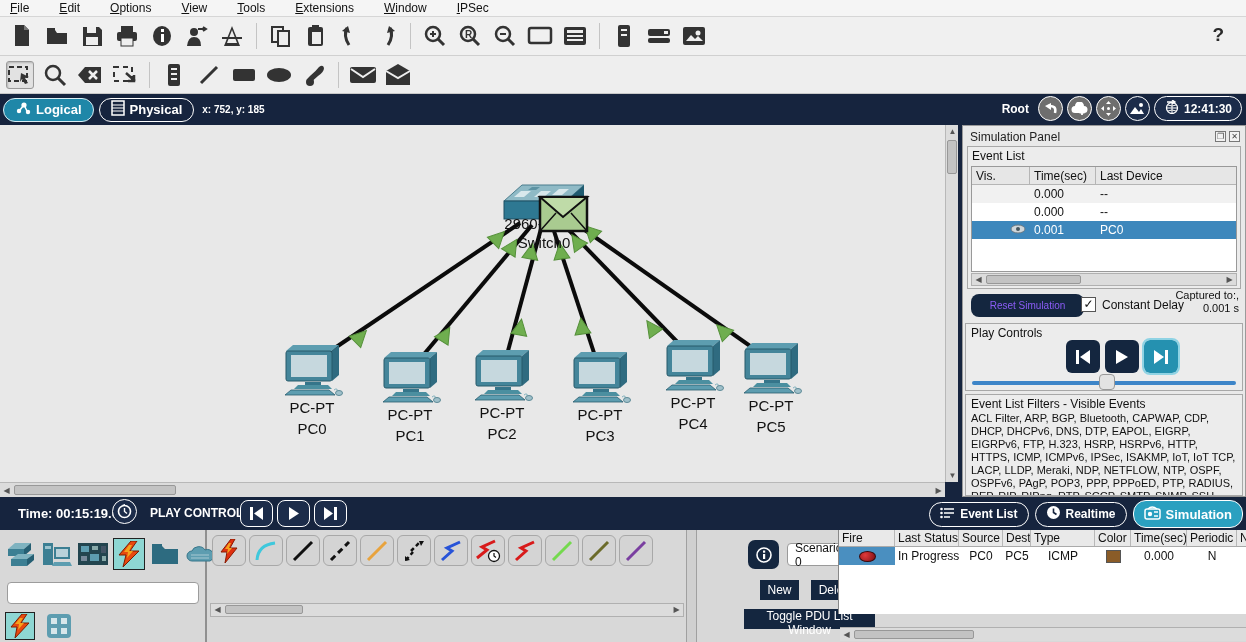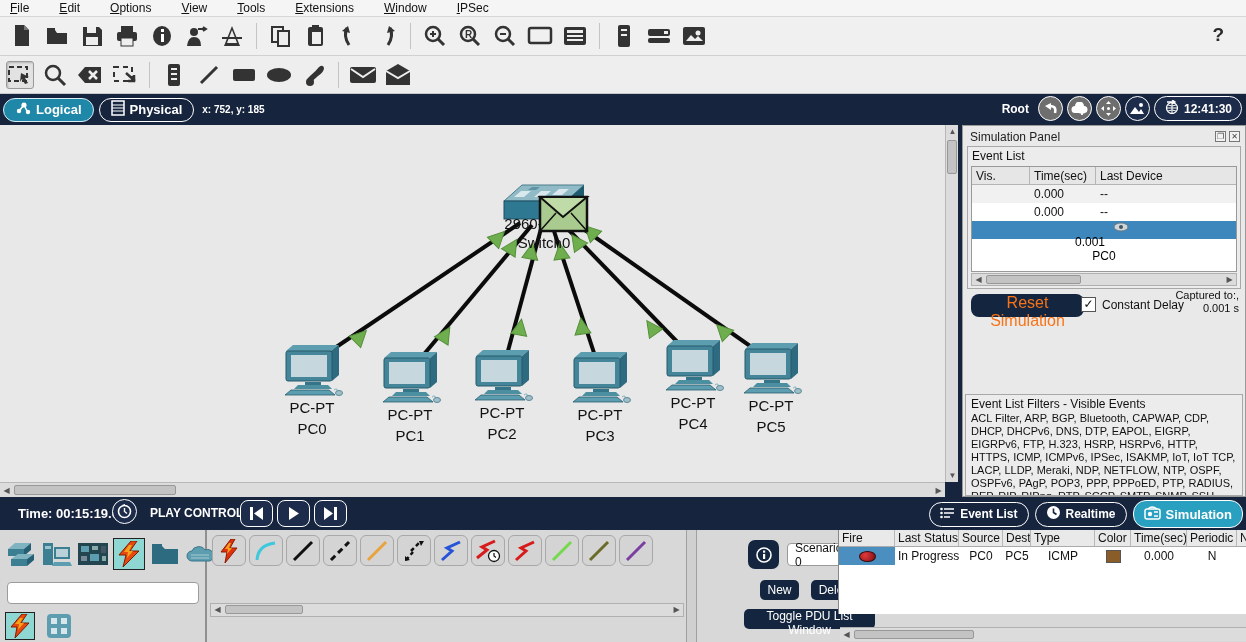--- a/index.html
+++ b/index.html
@@ -43,25 +43,25 @@
   #simpanel { position:absolute; left:962px; top:125px; width:284px; height:372px; background:#e9e9e9; border:1px solid #9a9a9a; font-size:12px; color:#111; }
   #sp-title { position:absolute; left:7px; top:4px; font-size:12px; color:#222; }
   .sp-winbtn { position:absolute; top:5px; width:11px; height:11px; border:1px solid #777; background:#f2f2f2; color:#444; font-size:8px; line-height:9px; text-align:center; }
   #sp-group-el { position:absolute; left:4px; top:20px; width:274px; height:143px; border:1px solid #a8a8a8; background:#ececec; }
   #sp-el-label { position:absolute; left:4px; top:2px; }
   #sp-table { position:absolute; left:3px; top:19px; width:266px; height:106px; background:#fff; border:1px solid #999; }
   .sp-hrow { display:flex; height:18px; background:#e6e6e6; border-bottom:1px solid #b5b5b5; }
   .sp-hcell { padding:2px 4px; font-size:12px; border-right:1px solid #b5b5b5; }
   .sp-row { display:flex; height:18px; align-items:center; }
   .sp-row.alt { background:#f1f1f1; }
-  .sp-row.sel { background:#3d87bc; color:#000000;flex-direction:column; }
+  .sp-row.sel { background:#3d87bc; color:#ffffff; }
   .c-vis { width:58px; } .c-time { width:66px; } .c-dev { flex:1; border-right:none; }
   .sp-cell { padding:0 4px; font-size:12px; }
   #sp-el-scroll { position:absolute; left:3px; top:126px; width:266px; height:13px; background:#dcdcdc; border:1px solid #b0b0b0; }
-  #reset-btn { position:absolute; left:8px; top:168px; width:113px; height:23px; background:#14263f; color:#f97316; border:none; border-radius:8px; font-size:16px; font-family:"Liberation Sans",sans-serif; }
+  #reset-btn { position:absolute; left:8px; top:168px; width:113px; height:23px; background:#14263f; color:#8b5cf6; border:none; border-radius:8px; font-size:10px; font-family:"Liberation Sans",sans-serif; }
   #cd-box { position:absolute; left:118px; top:171px; width:15px; height:15px; background:#fff; border:1px solid #555; text-align:center; line-height:13px; font-size:12px; color:#111; }
   #cd-label { position:absolute; left:139px; top:172px; font-size:12px; }
   #captured { position:absolute; right:6px; top:163px; text-align:right; font-size:11px; line-height:13px; }
   #sp-group-play { position:absolute; left:2px; top:197px; width:278px; height:68px; border:1px solid #a8a8a8; background:#ececec; }
   #sp-play-label { position:absolute; left:5px; top:2px; }
   #sp-playbtns { position:absolute; left:100px; top:16px; display:flex; gap:5px; }
   .spbtn { width:34px; height:33px; background:#14263f; border:none; border-radius:6px; display:flex; align-items:center; justify-content:center; }
   .spbtn.teal { background:#2591b0; outline:2px solid #8fd3e4; }
   #sp-slider-track { position:absolute; left:6px; top:57px; width:264px; height:4px; background:#3d85c8; border-radius:2px; }
   #sp-slider-thumb { position:absolute; left:133px; top:50px; width:16px; height:16px; background:#e3e3e3; border:1px solid #999; border-radius:4px; }
@@ -91,21 +91,21 @@
   #conn-row { position:absolute; left:3px; top:5px; display:flex; gap:3px; }
   .connbtn { width:34px; height:31px; background:#d4d4d4; border:1px solid #a8a8a8; border-radius:6px; display:flex; align-items:center; justify-content:center; }
   #bp-mid-scroll { position:absolute; left:1px; top:73px; width:474px; height:14px; background:#dcdcdc; border:1px solid #b0b0b0; }
   #auto-conn { position:absolute; left:0; top:88px; width:477px; height:21px; background:#efefef; border:2px solid #1a1a1a; text-align:center; font-size:12px; color:#111; line-height:17px; }
   #bp-vstrip { position:absolute; left:686px; top:0; width:11px; height:112px; background:#d0d0d0; border-left:1px solid #a0a0a0; border-right:1px solid #a0a0a0; }
   #bp-scen { position:absolute; left:739px; top:0; width:141px; height:112px; }
   #scen-info { position:absolute; left:9px; top:10px; width:31px; height:29px; background:#14263f; border:none; border-radius:7px; display:flex; align-items:center; justify-content:center; }
   #scen-dd { position:absolute; left:48px; top:13px; width:86px; height:23px; background:#fff; border:1px solid #9a9a9a; border-radius:4px; display:flex; align-items:center; }
   #scen-dd-label { flex:1; font-size:12px; padding-left:7px; color:#111; }
   #scen-dd-btn { width:20px; height:100%; border-left:1px solid #b5b5b5; display:flex; align-items:center; justify-content:center; font-size:8px; color:#333; background:#ececec; border-radius:0 4px 4px 0; }
-  .scen-btn { position:absolute; background:#14263f; color:#fff; border:none; border-radius:5px; font-size:12px; font-family:"Liberation Sans",sans-serif; }
+  .scen-btn { position:absolute; background:#14263f; color:#fff; border:none; border-radius:0; font-size:12px; font-family:"Liberation Sans",sans-serif; }
   #scen-new { left:21px; top:50px; width:39px; height:20px; }
   #scen-del { left:72px; top:50px; width:50px; height:20px; }
   #scen-toggle { left:5px; top:79px; width:131px; height:20px; font-size:12px; }
   #bp-pdu { position:absolute; left:838px; top:0; width:408px; height:84px; background:#fff; border-left:1px solid #888; }
   #pdu-head { display:flex; height:17px; background:#e9e9e9; border-bottom:1px solid #aaa; }
   .pdu-hc { font-size:12px; color:#111; padding:1px 3px; border-right:1px solid #b8b8b8; white-space:nowrap; overflow:hidden; }
   #pdu-row { display:flex; height:18px; align-items:center; }
   .pdu-c { font-size:12px; color:#111; text-align:center; white-space:nowrap; overflow:hidden; }
   .w-fire{width:56px;} .w-last{width:64px;} .w-src{width:44px;} .w-dst{width:28px;} .w-type{width:64px;} .w-col{width:36px;} .w-time{width:56px;} .w-per{width:50px;} .w-n{flex:1;}
   #fire-cell { width:56px; height:18px; background:#4a8fc0; display:flex; align-items:center; justify-content:center; }
@@ -524,20 +524,44 @@
     </div>
 
     <button id="reset-btn">Reset Simulation</button>
     <div id="cd-box">✓</div>
     <div id="cd-label">Constant Delay</div>
     <div id="captured">
       <div>Captured to:,</div>
       <div>0.001 s</div>
     </div>
 
+    <div id="sp-group-play">
+      <div id="sp-play-label">Play Controls</div>
+      <div id="sp-playbtns">
+        <button class="spbtn">
+            <svg width="16" height="14">
+              <rect x="1" y="0" width="3" height="14" fill="#fff"></rect>
+              <polygon points="15,0 5,7 15,14" fill="#fff"></polygon>
+            </svg>
+          </button>
+        <button class="spbtn">
+            <svg width="14" height="14">
+              <polygon points="1,0 13,7 1,14" fill="#fff"></polygon>
+            </svg>
+          </button>
+        <button class="spbtn teal">
+            <svg width="16" height="14">
+              <polygon points="1,0 11,7 1,14" fill="#fff"></polygon>
+              <rect x="12" y="0" width="3" height="14" fill="#fff"></rect>
+            </svg>
+          </button>
+      </div>
+      <div id="sp-slider-track"></div>
+      <div id="sp-slider-thumb"></div>
+    </div>
 
     <div id="sp-group-filt">
       <div id="sp-filt-title">Event List Filters - Visible Events</div>
       <div id="sp-filt-text">ACL Filter, ARP, BGP, Bluetooth, CAPWAP, CDP, DHCP, DHCPv6, DNS, DTP, EAPOL, EIGRP, EIGRPv6, FTP, H.323, HSRP, HSRPv6, HTTP, HTTPS, ICMP, ICMPv6, IPSec, ISAKMP, IoT, IoT TCP, LACP, LLDP, Meraki, NDP, NETFLOW, NTP, OSPF, OSPFv6, PAgP, POP3, PPP, PPPoED, PTP, RADIUS, REP, RIP, RIPng, RTP, SCCP, SMTP, SNMP, SSH, STP, SYSLOG</div>
     </div>
   </div>
 
   <div id="statusbar">
     <span id="st-time">Time: 00:15:19.655</span>
     <span id="st-pc-label" style="left:150px">PLAY CONTROLS:</span>

